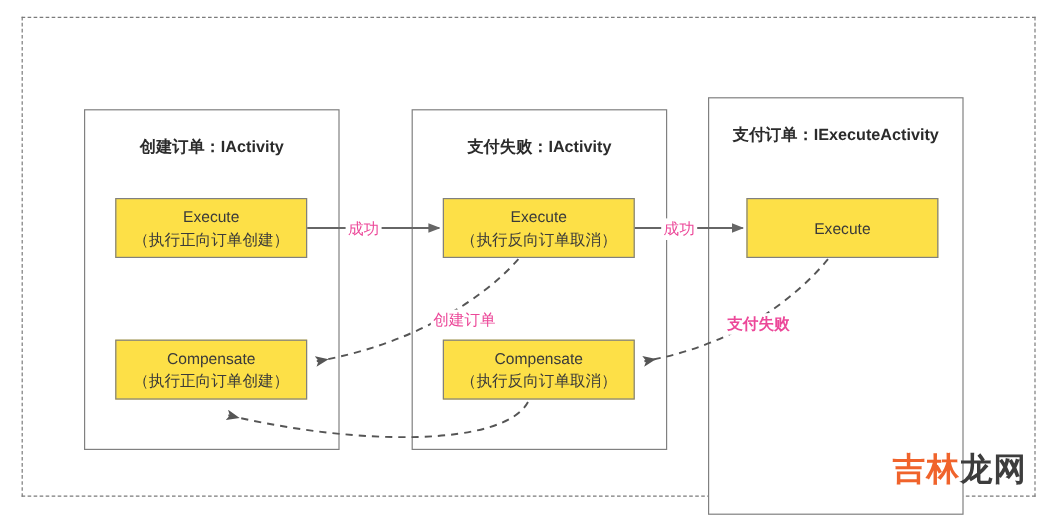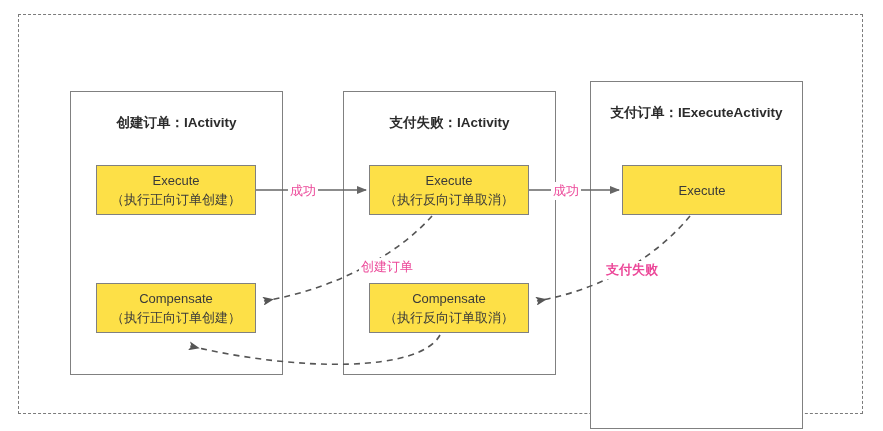--- a/index.html
+++ b/index.html
@@ -159,14 +159,17 @@
     <path d="M 690 216 C 660 252 610 288 537 301" fill="none" stroke="#555555" stroke-width="1.6" stroke-dasharray="6 5" marker-end="url(#arrow-dash)"></path>
 
     <path d="M 440 335 C 420 372 300 372 190 346" fill="none" stroke="#555555" stroke-width="1.6" stroke-dasharray="6 5" marker-end="url(#arrow-dash)"></path>
   </svg>
 
   <div class="edge-label" style="left:288px; top:182px;">成功</div>
   <div class="edge-label" style="left:551px; top:182px;">成功</div>
   <div class="edge-label" style="left:359px; top:258px;">创建订单</div>
   <div class="edge-label" style="left:604px; top:261px;font-weight:bold;">支付失败</div>
 
+  <div class="watermark">
+    <span class="wm-a">吉林</span><span class="wm-b">龙网</span>
+  </div>
 
 </div>
 
 </body></html>

